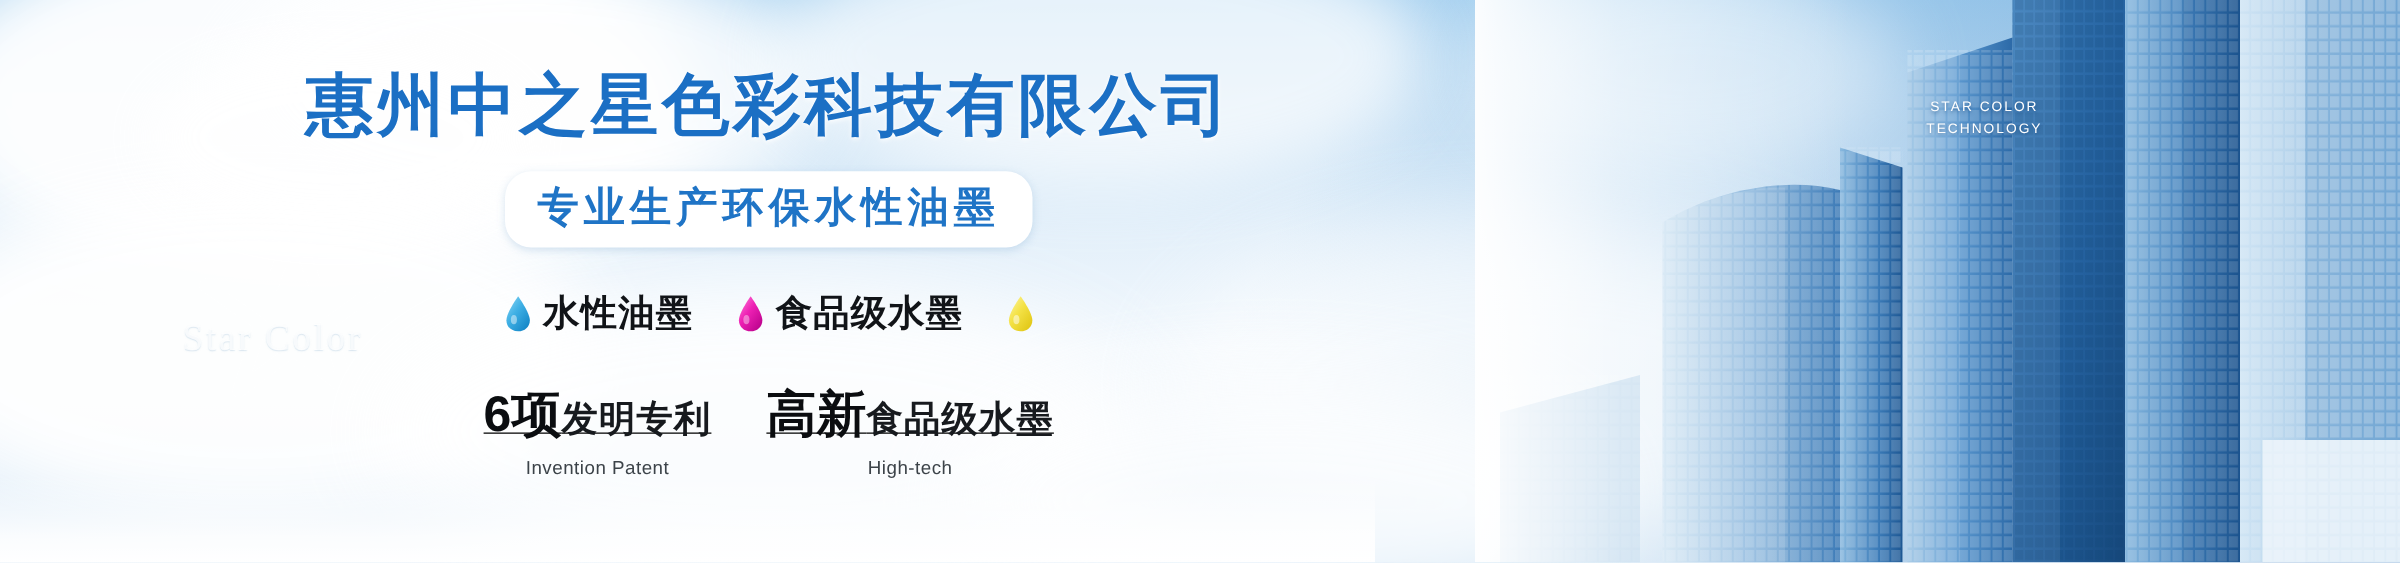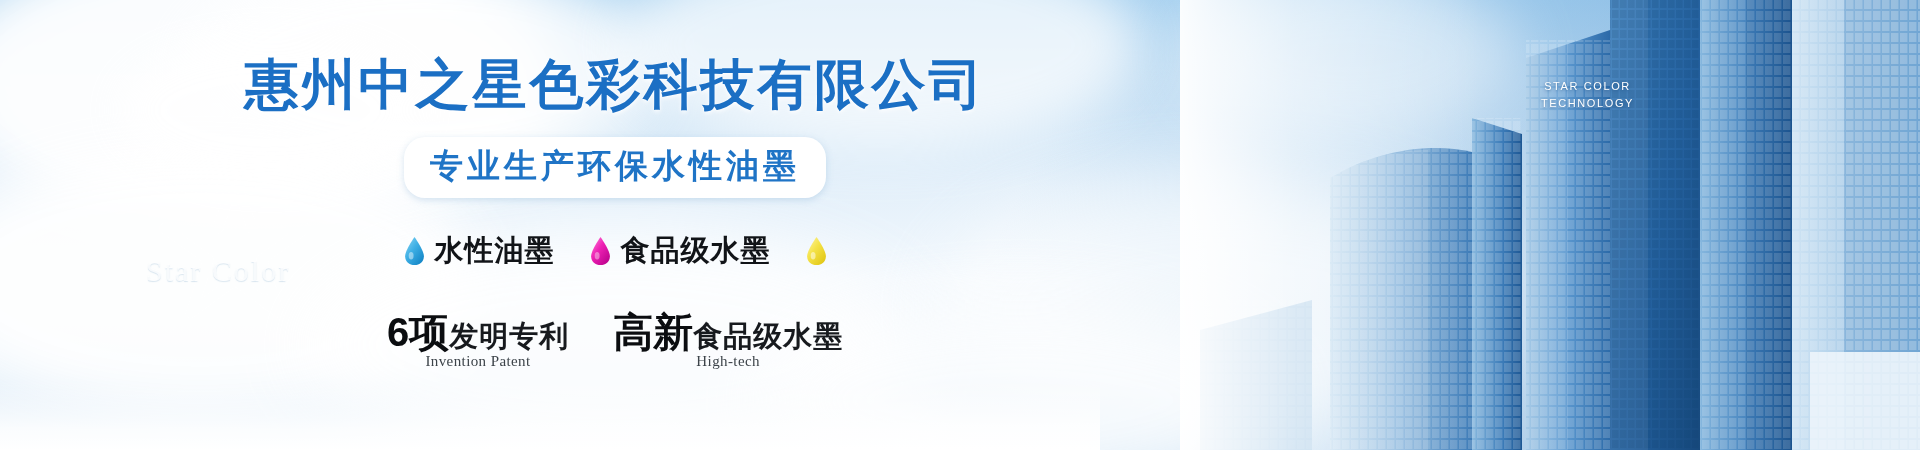--- a/index.html
+++ b/index.html
@@ -101,30 +101,30 @@
     letter-spacing:1px;
     text-shadow:0 1px 2px rgba(255,255,255,.7);
   }
   .drop{ width:23px; height:30px; flex:none; }
 
   .credentials{
     margin-top:30px;
     display:flex; align-items:flex-start; gap:44px;
   }
   .cred{ text-align:center; }
-  .cred-line{ white-space:nowrap; line-height:1; }
+  .cred-line{ white-space:nowrap; line-height:1;text-decoration:underline; }
   .cred-big{
     font-size:40px; font-weight:bold; color:#0b0d10; letter-spacing:0px;
   }
   .cred-small{
     font-size:29px; font-weight:bold; color:#171a1e; letter-spacing:1px;
   }
   .cred-en{
-    margin-top:1px;
-    font-size:15px; color:#3c4349; letter-spacing:.4px;font-family:Liberation Serif, serif;
+    margin-top:14px;
+    font-size:15px; color:#3c4349; letter-spacing:.4px;
   }
 
   .bottom-fade{
     position:absolute; left:0; bottom:0; width:1100px; height:70px;
     background:linear-gradient(180deg, rgba(255,255,255,0) 0%, rgba(255,255,255,.85) 70%, #ffffff 100%);
     pointer-events:none;
   }
 </style>
 </head>
 <body>

